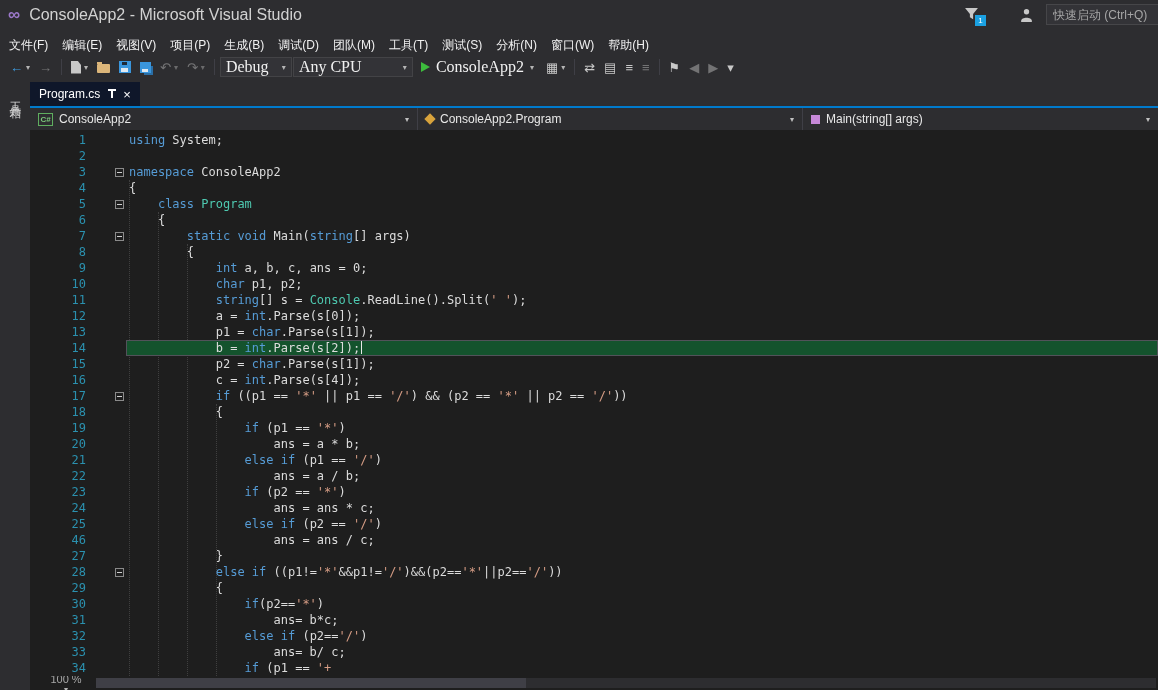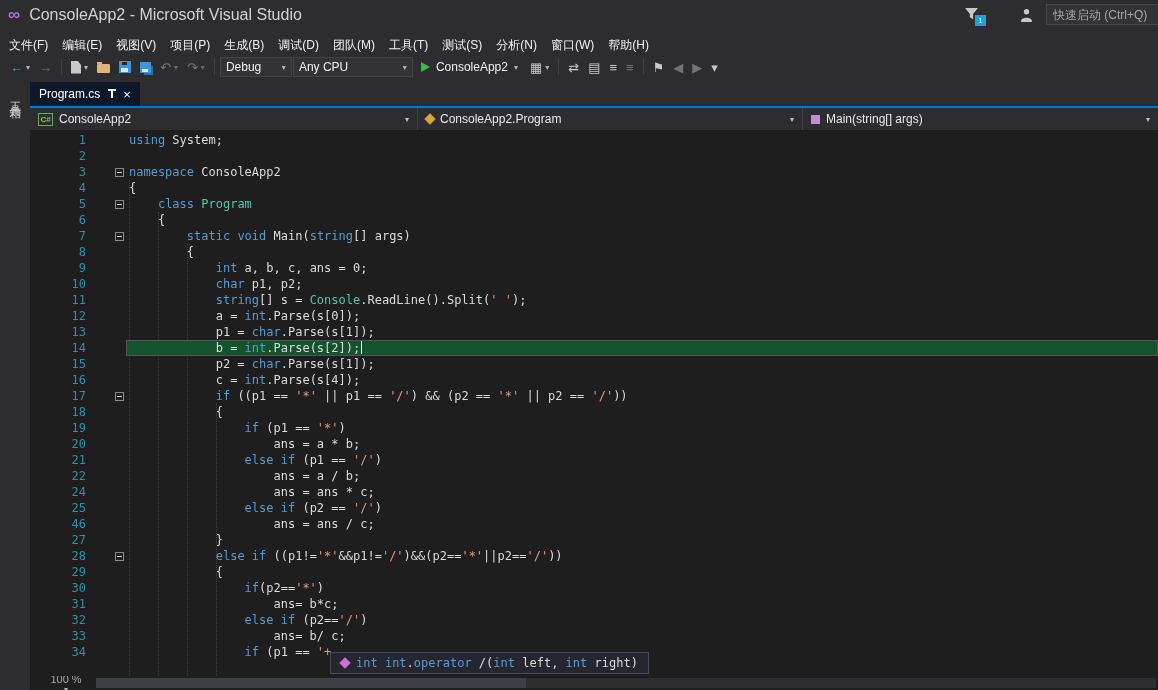--- a/index.html
+++ b/index.html
@@ -24,21 +24,21 @@
   .toolbar { height:30px; display:flex; align-items:center; padding-left:6px; gap:1px; background:#2d2d30; }
   .tb-btn { display:flex; align-items:center; gap:3px; padding:2px 4px; color:#c8c8c8; font-size:12px; }
   .tb-btn.disabled { opacity:.45; }
   .tb-glyph { font-size:13px; line-height:1; }
   .tb-caret { font-size:8px; color:#b4b4b4; }
   .tb-sep { width:1px; height:16px; background:#3f3f46; margin:0 4px; }
   .tb-combo { height:20px; border:1px solid #434346; background:#333337; padding:0 5px; gap:6px; }
   .tb-combo .tb-label { flex:1; text-align:left; }
   .tb-start { padding:0 7px; gap:6px; }
   .start-tri { width:0; height:0; border-left:9px solid #3dbb3d; border-top:5px solid transparent; border-bottom:5px solid transparent; }
-  .tb-label { font-size:12px; color:#f1f1f1; }
+  .tb-label { font-size:16px; color:#f1f1f1;font-family:Liberation Serif, serif; }
   .shape { display:inline-block; position:relative; }
   .shape-page { width:10px; height:13px; background:#c8c8c8; clip-path:polygon(0 0,65% 0,100% 35%,100% 100%,0 100%); }
   .shape-folder { width:13px; height:9px; background:#dcb67a; border-radius:1px; margin-top:3px; }
   .shape-folder::before { content:""; position:absolute; top:-2px; left:0; width:5px; height:2px; background:#dcb67a; }
   .shape-floppy { width:12px; height:12px; background:#3a96dd; }
   .shape-floppy::before { content:""; position:absolute; top:1px; left:3px; width:5px; height:3px; background:#1e2a38; }
   .shape-floppy::after { content:""; position:absolute; bottom:1px; left:2px; width:7px; height:4px; background:#dfe9f2; }
   .shape-floppy2 { width:11px; height:11px; background:#3a96dd; box-shadow:3px 3px 0 -1px #2a6ea6; }
   .shape-floppy2::after { content:""; position:absolute; bottom:1px; left:2px; width:6px; height:3px; background:#dfe9f2; }
 
@@ -348,20 +348,25 @@
           <span class="ln">21</span>
           <span class="foldcol"></span>
           <span class="codetext"><span class="sg-p">                </span><span class="sg-k">else</span><span class="sg-p"> </span><span class="sg-k">if</span><span class="sg-p"> (p1 == </span><span class="sg-s">'/'</span><span class="sg-p">)</span></span>
         </div>
         <div class="line">
           <span class="ln">22</span>
           <span class="foldcol"></span>
           <span class="codetext"><span class="sg-p">                    ans = a / b;</span></span>
         </div>
         <div class="line">
+          <span class="ln">23</span>
+          <span class="foldcol"></span>
+          <span class="codetext"><span class="sg-p">                </span><span class="sg-k">if</span><span class="sg-p"> (p2 == </span><span class="sg-s">'*'</span><span class="sg-p">)</span></span>
+        </div>
+        <div class="line">
           <span class="ln">24</span>
           <span class="foldcol"></span>
           <span class="codetext"><span class="sg-p">                    ans = ans * c;</span></span>
         </div>
         <div class="line">
           <span class="ln">25</span>
           <span class="foldcol"></span>
           <span class="codetext"><span class="sg-p">                </span><span class="sg-k">else</span><span class="sg-p"> </span><span class="sg-k">if</span><span class="sg-p"> (p2 == </span><span class="sg-s">'/'</span><span class="sg-p">)</span></span>
         </div>
         <div class="line">
@@ -405,24 +410,20 @@
           <span class="ln">33</span>
           <span class="foldcol"></span>
           <span class="codetext"><span class="sg-p">                    ans= b/ c;</span></span>
         </div>
         <div class="line">
           <span class="ln">34</span>
           <span class="foldcol"></span>
           <span class="codetext"><span class="sg-p">                </span><span class="sg-k">if</span><span class="sg-p"> (p1 == </span><span class="sg-s">'+</span></span>
         </div>
       </div>
-    <div class="tooltip">
-      <span class="op-icon"></span>
-      <span class="ttext"><span class="sg-k">int</span><span class="sg-p"> </span><span class="sg-k">int</span><span class="sg-p">.</span><span class="sg-k">operator</span><span class="sg-p"> /(</span><span class="sg-k">int</span><span class="sg-p"> left, </span><span class="sg-k">int</span><span class="sg-p"> right)</span></span>
-    </div>
   </div>
 
   <div class="bottombar">
     <span class="zoom">
       <span>100 %</span>
       <span class="tb-caret">▾</span>
     </span>
     <div class="hscroll">
       <div class="hthumb"></div>
     </div>

